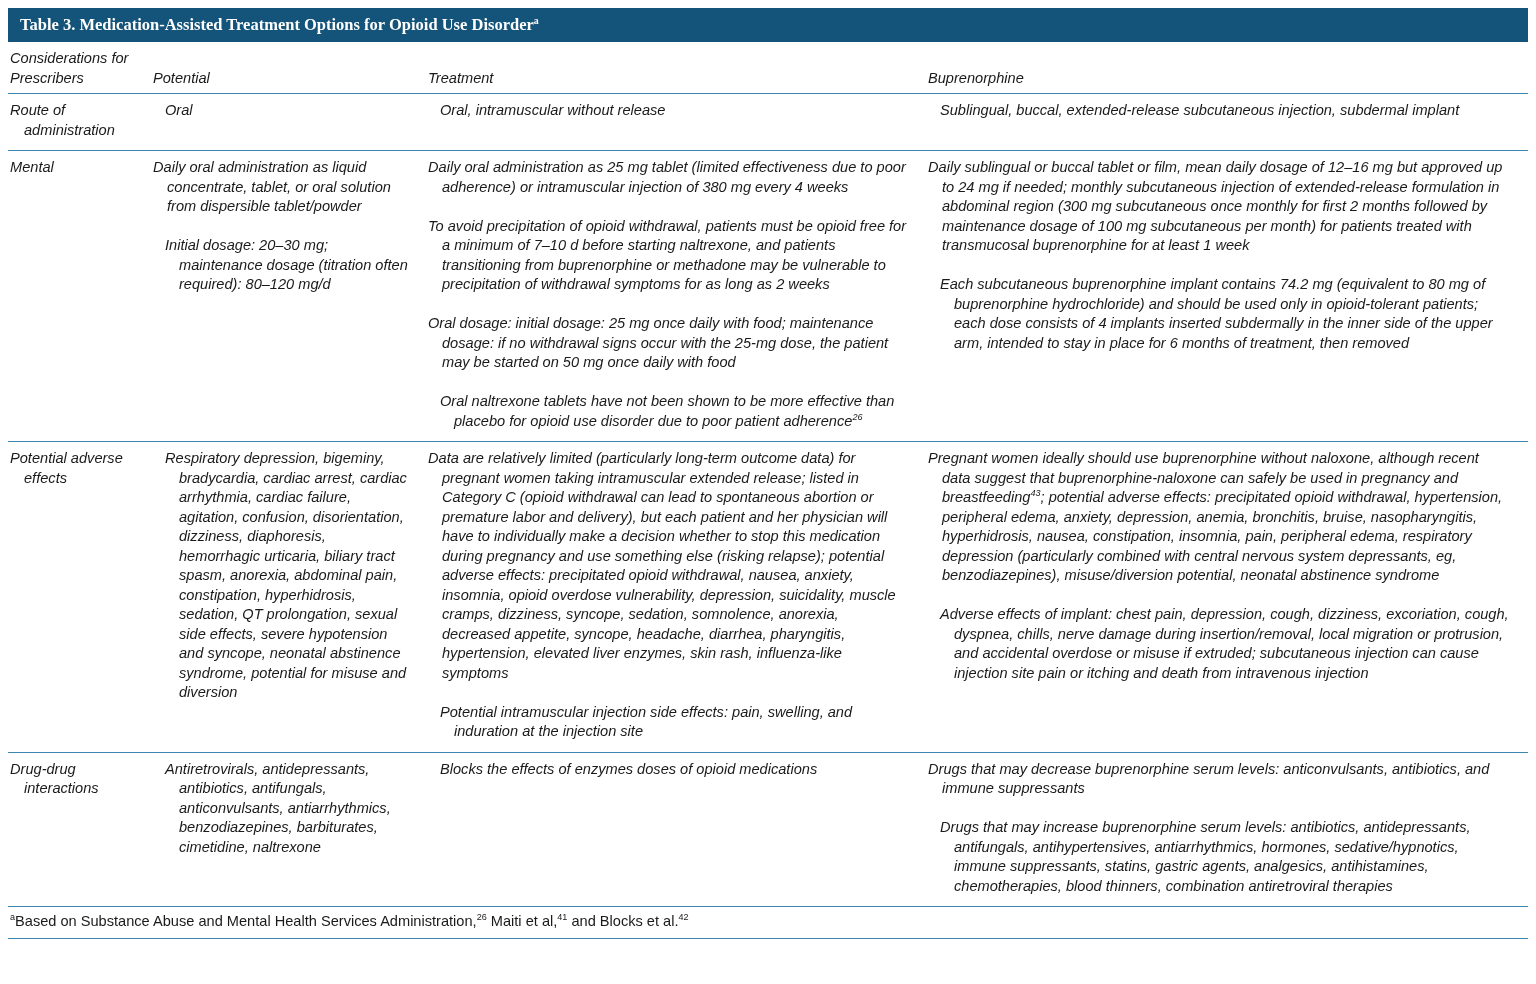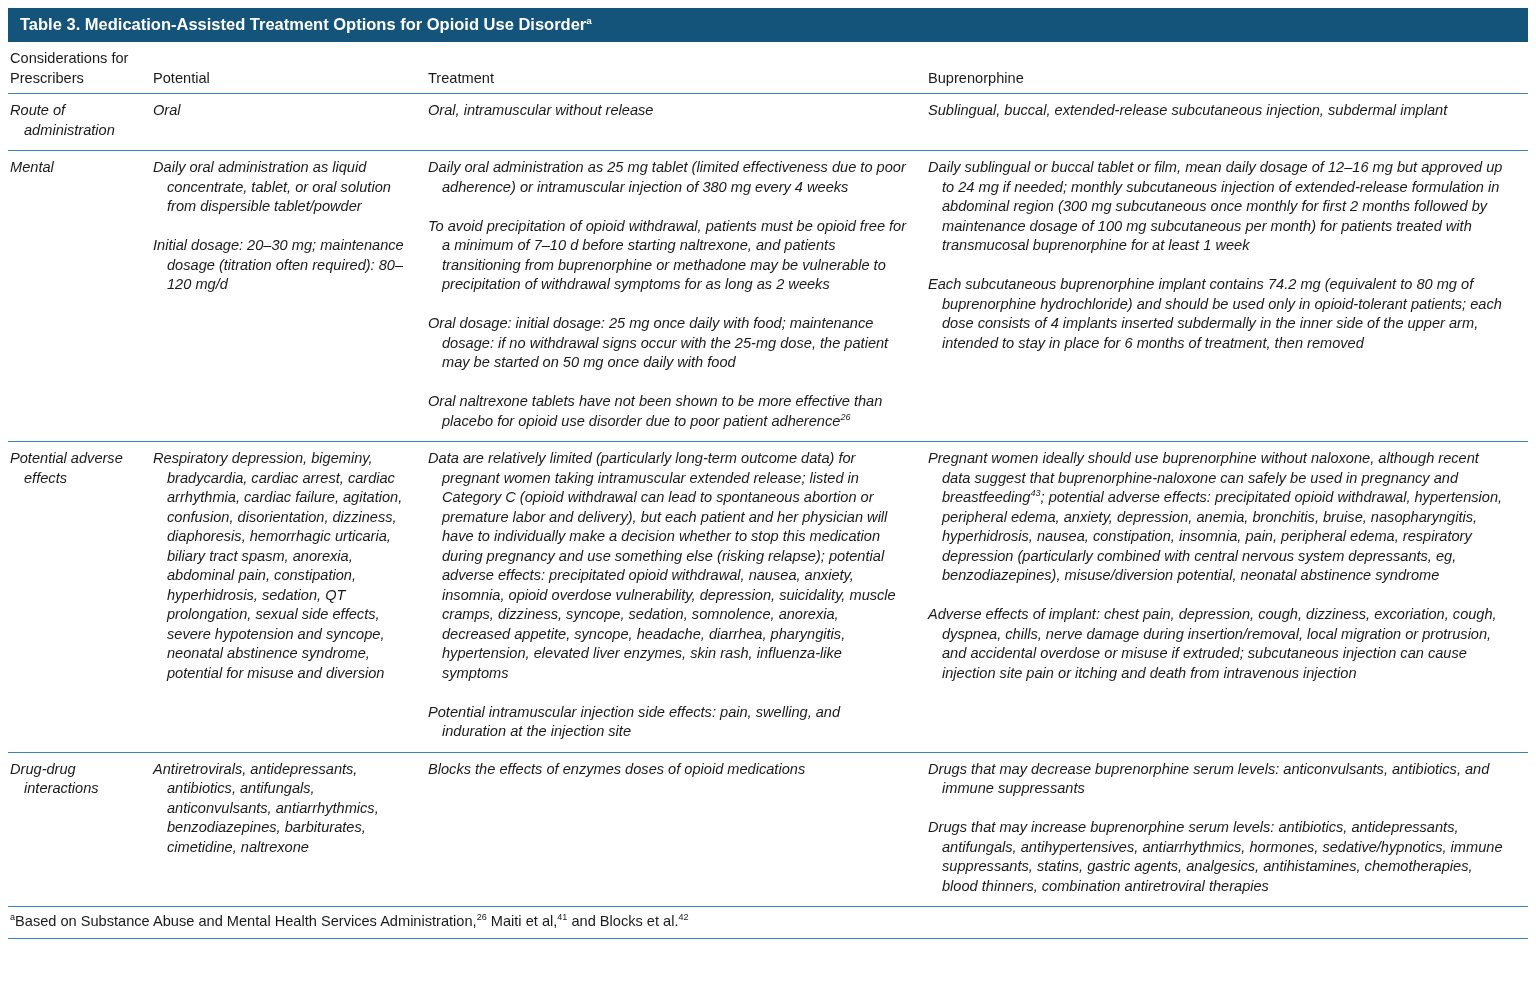--- a/index.html
+++ b/index.html
@@ -13,49 +13,51 @@
   }
   .page { padding: 8px 8px 0 8px; }
 
   .title-bar {
     background: var(--header-bar, #15547a);
     color: #ffffff;
     font-weight: bold;
     font-size: 16.5px;
     line-height: 19px;
     padding: 7px 23px 8px 12px;
+    font-family: Liberation Serif, serif;
   }
   .title-bar sup { font-size: 0.6em; }
 
   table.mat-table {
     width: 100%;
     border-collapse: collapse;
     table-layout: fixed;
   }
   th, td {
     vertical-align: top;
     text-align: left;
     font-weight: normal;
     font-size: 14.6px;
     line-height: 19.5px;
     padding: 7px 18px 10px 2px;
   }
   thead th {
     vertical-align: bottom;
     padding-bottom: 5px;
     border-bottom: 1px solid var(--rule, #3d85b0);
+    font-style: italic;
   }
   tbody tr { border-bottom: 1px solid var(--rule, #3d85b0); font-style: italic; }
 
   .para {
     padding-left: 14px;
     text-indent: -14px;
     margin: 0 0 19.5px 0;
   }
-  .para:last-child { margin-bottom: 0; }
+  .para:last-child { margin-bottom: 0; margin-left: 12px; }
   .hang {
     display: block;
     padding-left: 14px;
     text-indent: -14px;
   }
   sup { font-size: 0.62em; line-height: 0; vertical-align: super; }
 
   .footnote {
     font-size: 14.6px;
     line-height: 19px;

